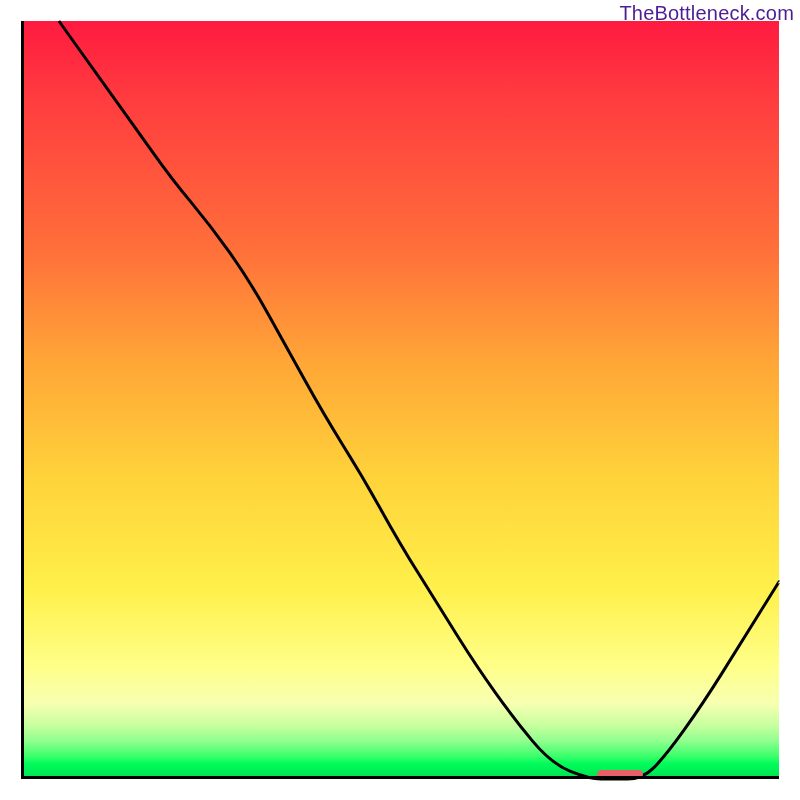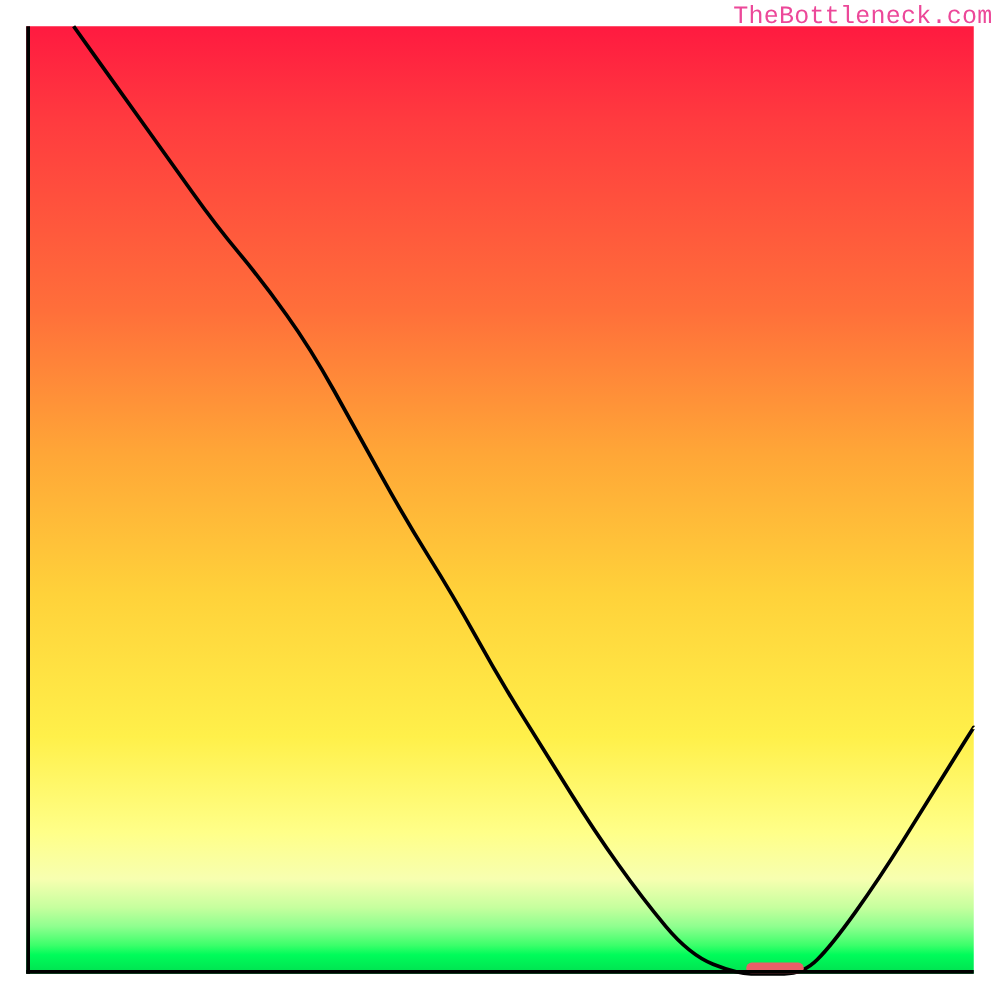--- a/index.html
+++ b/index.html
@@ -54,23 +54,23 @@
   .axis-bottom {
     left: 21px;
     top: 776px; 
     width: 758px;
     height: 3px;
   }
   .watermark {
     position: absolute;
     top: 2px;
     right: 6px;
-    color: #ec4899;
+    color: #4c1d95;
     font-size: 20px;
-    font-family: Liberation Mono, monospace;
+    font-family: Liberation Sans, sans-serif;
     letter-spacing: 0.2px;
   }
   svg.curve {
     position: absolute;
     left: 21px;
     top: 21px;
     width: 758px;
     height: 758px;
     overflow: visible;
   }

